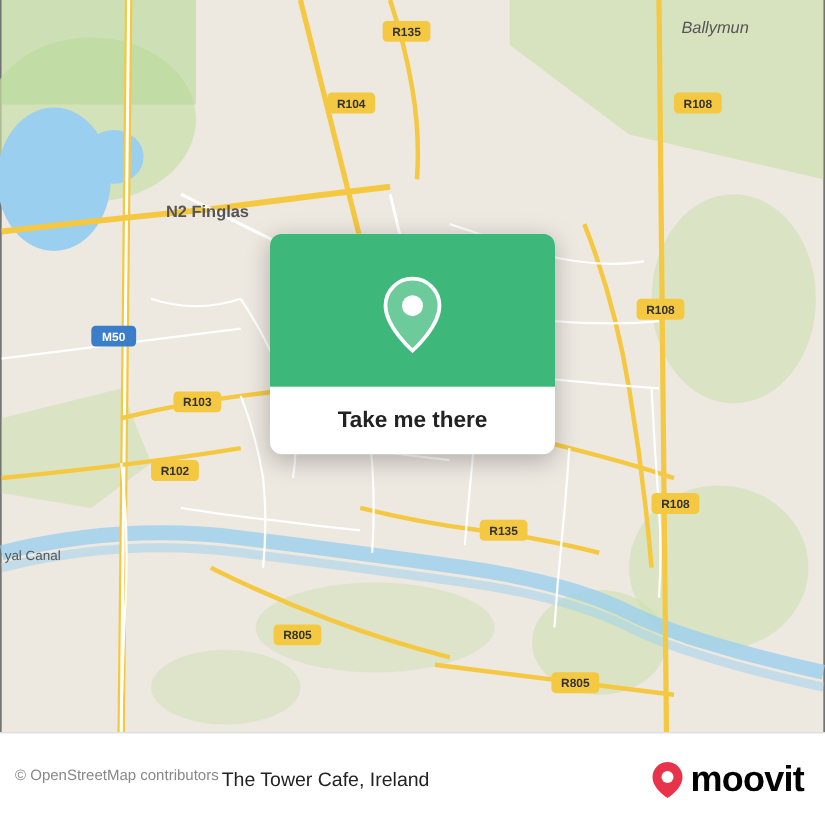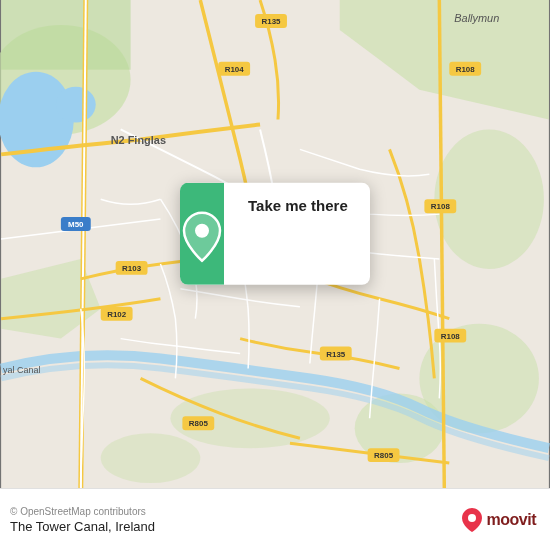--- a/index.html
+++ b/index.html
@@ -39,22 +39,22 @@
     
     #popup-card {
       position: absolute;
       top: 50%;
       left: 50%;
       transform: translate(-50%, -60%);
       background: #fff;
       border-radius: 8px;
       box-shadow: 0 4px 16px rgba(0,0,0,0.25);
       display: flex;
-      flex-direction: row;
-      align-items: flex-start;
+      flex-direction: column;
+      align-items: center;
       overflow: hidden;
       width: 190px;
       z-index: 10;
     }
 
     #popup-green {
       background: #3db87a;
       width: 100%;
       display: flex;
       align-items: center;
@@ -90,21 +90,21 @@
       display: flex;
       align-items: center;
       justify-content: space-between;
       padding: 0 14px 0 10px;
       border-top: 1px solid #e0e0e0;
       flex-shrink: 0;
     }
 
     #bottom-left {
       display: flex;
-      flex-direction: column;
+      flex-direction: row;
       gap: 2px;
     }
 
     #copyright-text {
       font-size: 10px;
       color: #888;
     }
 
     #place-name {
       font-size: 13px;
@@ -117,23 +117,23 @@
       align-items: center;
       gap: 4px;
     }
 
     .moovit-pin {
       width: 22px;
       height: 26px;
     }
 
     .moovit-text {
-      font-size: 16px;
+      font-size: 24px;
       font-weight: 700;
-      color: #7f1d1d;
+      color: #000000;
       letter-spacing: -0.5px;
     }
   </style>
 </head>
 <body>
 
 <div id="app">
 
   <div id="map-container">
     <svg id="map-svg" viewBox="0 0 550 490" xmlns="http://www.w3.org/2000/svg">
@@ -256,21 +256,21 @@
           </svg>
         </div>
       </div>
       <div id="popup-label">Take me there</div>
     </div>
   </div>
 
   <div id="bottom-bar">
     <div id="bottom-left">
       <span id="copyright-text">© OpenStreetMap contributors</span>
-      <span id="place-name">The Tower Canal, Ireland</span>
+      <span id="place-name">The Tower Cafe, Ireland</span>
     </div>
     <div id="moovit-logo">
 
       <svg class="moovit-pin" viewBox="0 0 22 26" xmlns="http://www.w3.org/2000/svg">
         <path d="M11 1 C5.5 1 1 5.5 1 11 C1 19 11 25 11 25 C11 25 21 19 21 11 C21 5.5 16.5 1 11 1 Z" fill="#e8334a"></path>
         <circle cx="11" cy="11" r="4" fill="#fff"></circle>
       </svg>
       <span class="moovit-text">moovit</span>
     </div>
   </div>

